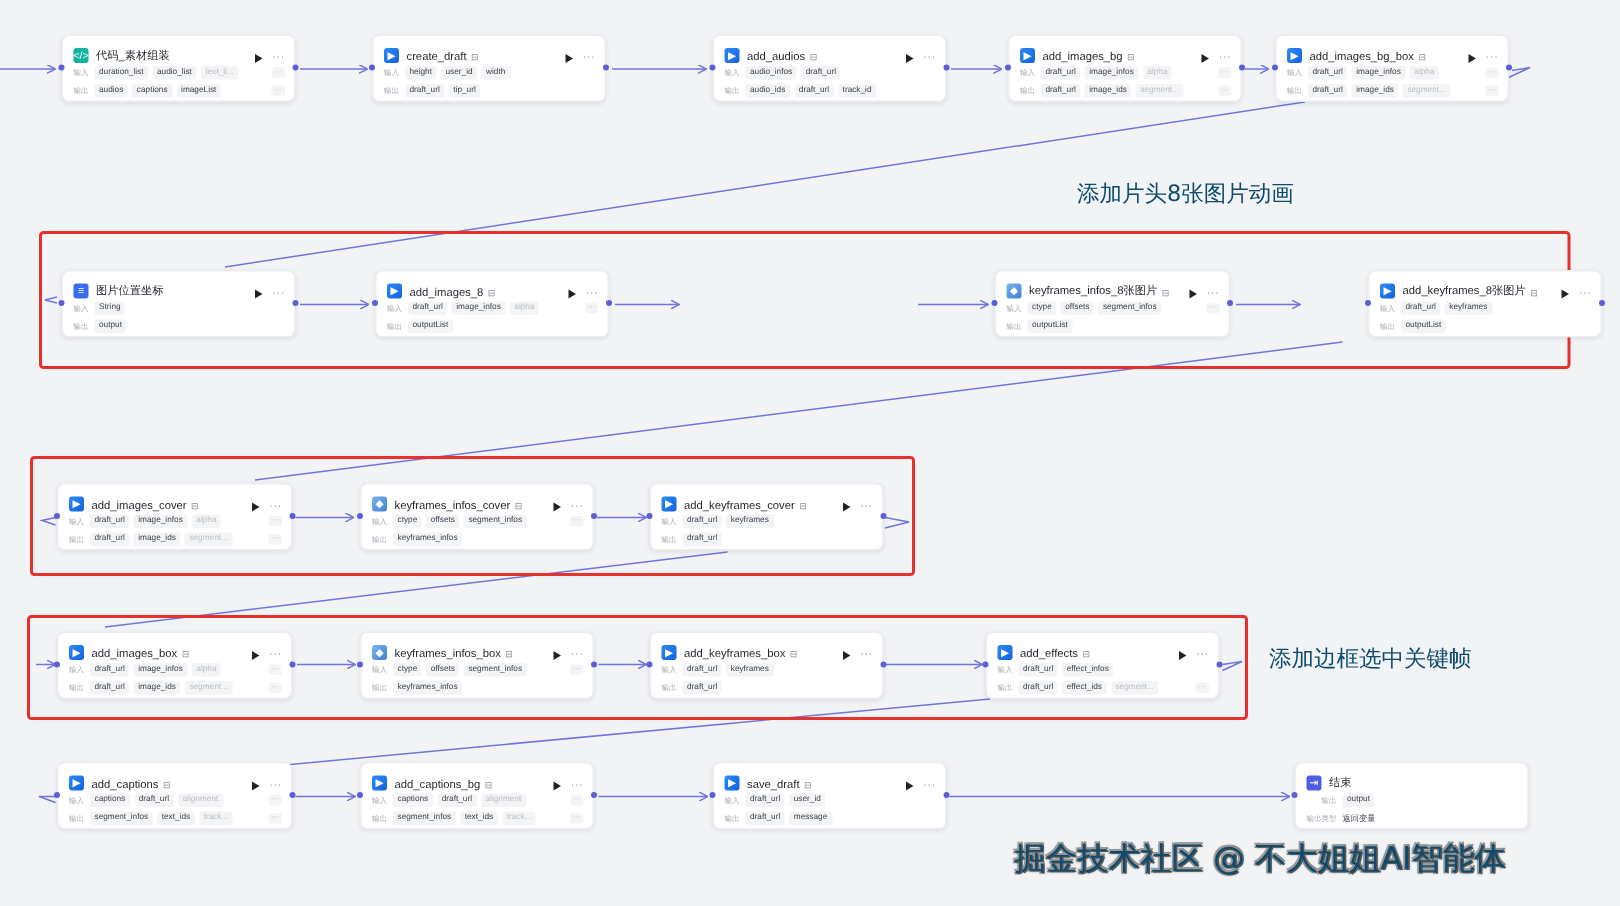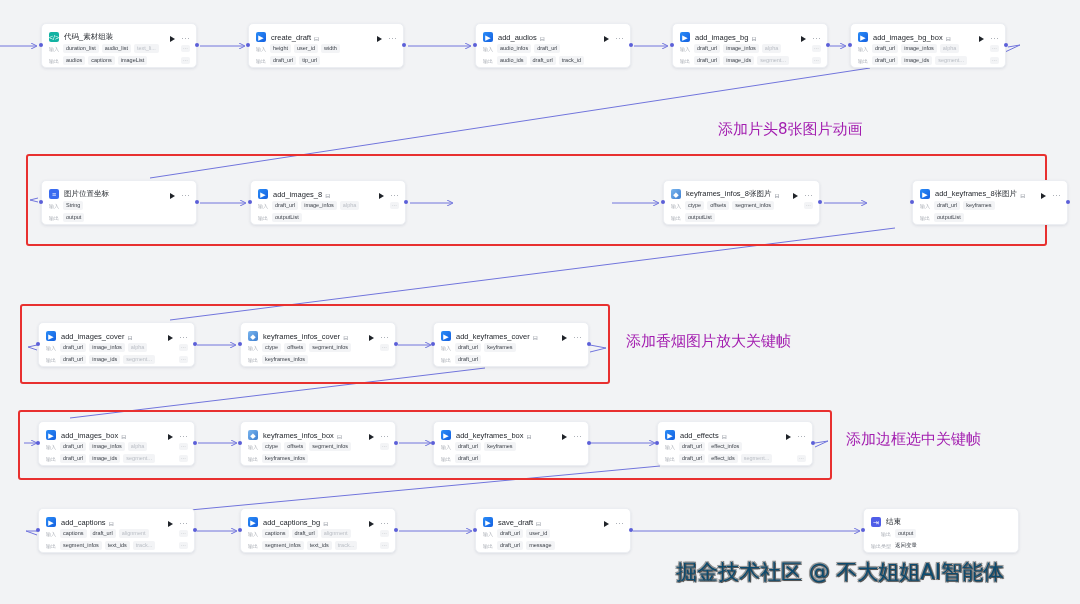--- a/index.html
+++ b/index.html
@@ -53,21 +53,21 @@
       position: absolute; width: 4px; height: 4px; border-radius: 50%;
       background: #5b5fd8; top: 19px;
     }
     .port.in { left: -3px; }
     .port.out { right: -3px; }
 
     .group-box {
       position: absolute; border: 2px solid #e8302f; border-radius: 3px; background: transparent;
     }
     .annot {
-      position: absolute; color: #a21caf; font-size: 15px; white-space: nowrap;
+      position: absolute; color: #0c4a6e; font-size: 15px; white-space: nowrap;
       font-family: "DejaVu Sans", sans-serif;
     }
     .watermark {
       position: absolute; left: 676px; top: 558px; font-size: 21px; color: #0c4a6e;
       white-space: nowrap; font-family: "DejaVu Sans", sans-serif;
       text-shadow: 1px 1px 0 #555, -1px -1px 0 #999, 1px -1px 0 #888, -1px 1px 0 #888, 0 0 2px #333;
     }
   </style>
 </head>
 <body>
@@ -116,21 +116,20 @@
       <line x1="399" y1="531" x2="471" y2="531" marker-end="url(#arr)"></line>
       <line x1="633" y1="531" x2="859" y2="531" marker-end="url(#arr)"></line>
     </g>
   </svg>
 
   <div class="group-box" style="left:26px;top:154px;width:1021px;height:92px;"></div>
   <div class="group-box" style="left:20px;top:304px;width:590px;height:80px;"></div>
   <div class="group-box" style="left:18px;top:410px;width:814px;height:70px;"></div>
 
   <div class="annot" style="left:718px;top:120px;">添加片头8张图片动画</div>
-  <div class="annot" style="left:626px;top:332px;">添加香烟图片放大关键帧</div>
   <div class="annot" style="left:846px;top:430px;">添加边框选中关键帧</div>
 
   <div class="node" style="left:41px;top:23px;width:156px;">
     <span class="port in"></span>
     <span class="port out"></span>
     <div class="node-head">
       <span class="node-icon icon-code">&lt;/&gt;</span>
       <span class="node-title">代码_素材组装</span>
       <span class="node-actions">
           <span class="run-icon"></span>

